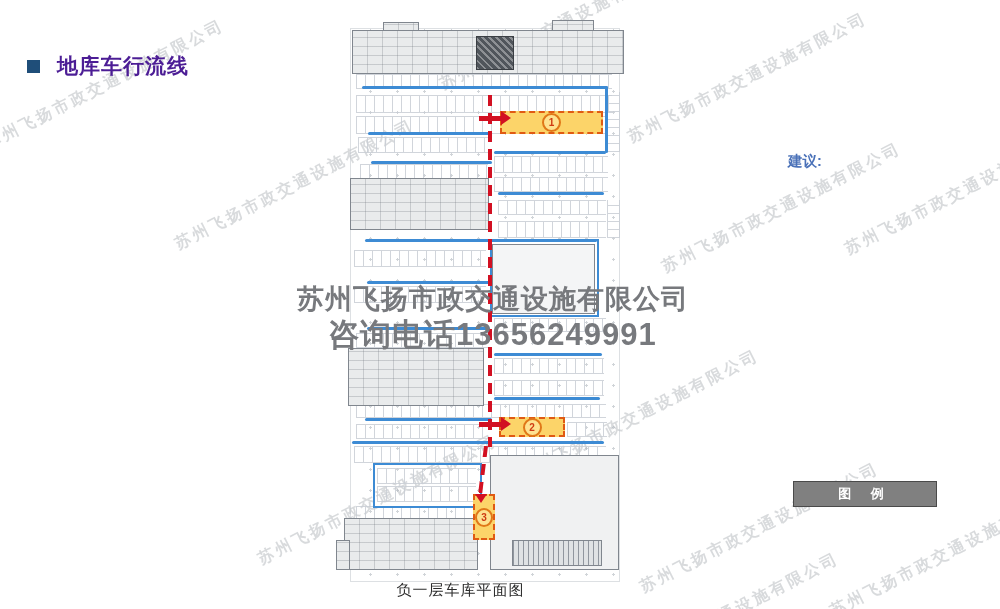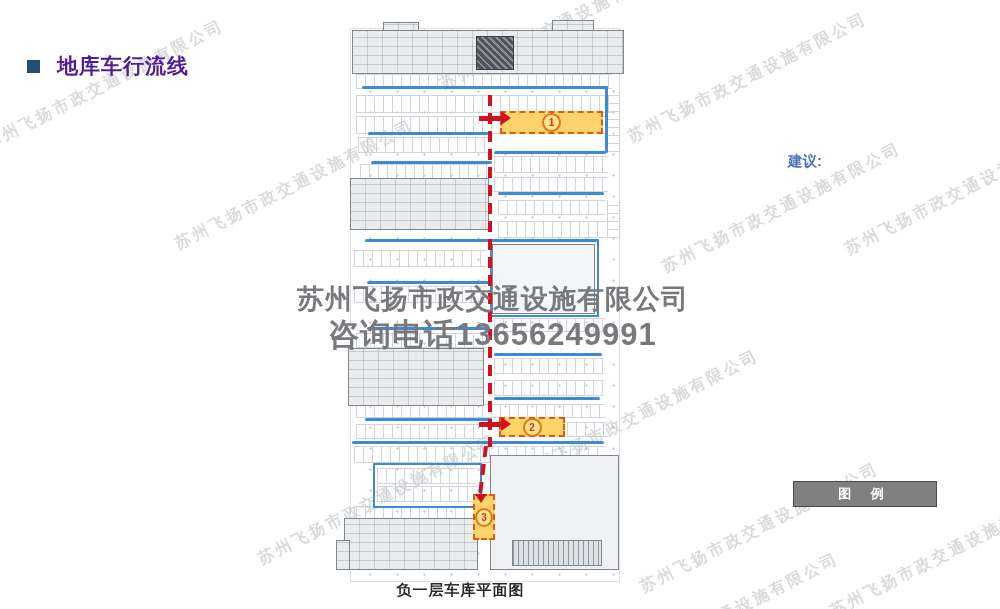--- a/index.html
+++ b/index.html
@@ -67,21 +67,21 @@
   .legend-header{height:24px;background:#808080;color:#ffffff;font-size:13px;font-weight:bold;
       display:flex;align-items:center;justify-content:center;letter-spacing:8px;}
   .legend-body{padding:5px 5px 6px 5px;display:flex;flex-direction:column;gap:5px;}
   .legend-row{display:flex;align-items:center;gap:4px;height:16px;}
   .sw-red{width:44px;height:0;border-top:3px dashed #cf1020;}
   .sw-blue{width:44px;height:3px;background:#3d8bd4;}
   .sw-orange{width:40px;height:10px;background:#fcd469;border:1.5px dashed #e05a12;box-sizing:border-box;}
   .legend-label{font-size:12px;font-weight:600;color:#1a1a1a;white-space:nowrap;}
 
   .caption{position:absolute;z-index:9;left:348px;top:581px;width:225px;text-align:center;
-      font-size:15px;font-weight:700;color:#2b2b2b;letter-spacing:1px;}
+      font-size:15px;font-weight:400;color:#2b2b2b;letter-spacing:1px;}
 </style>
 </head>
 <body>
 
 <span class="wm" style="left:105px;top:85px;">苏州飞扬市政交通设施有限公司</span>
 <span class="wm" style="left:295px;top:185px;">苏州飞扬市政交通设施有限公司</span>
 <span class="wm" style="left:560px;top:25px;">苏州飞扬市政交通设施有限公司</span>
 <span class="wm" style="left:748px;top:78px;">苏州飞扬市政交通设施有限公司</span>
 <span class="wm" style="left:782px;top:208px;">苏州飞扬市政交通设施有限公司</span>
 <span class="wm" style="left:965px;top:190px;">苏州飞扬市政交通设施有限公司</span>

